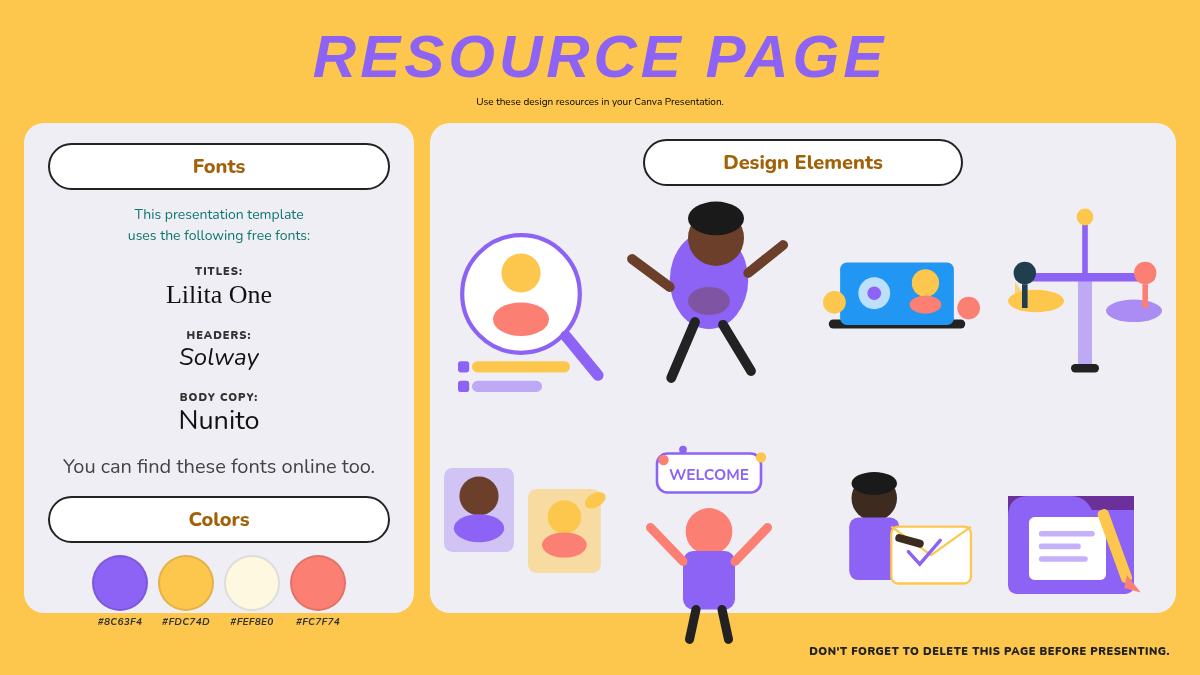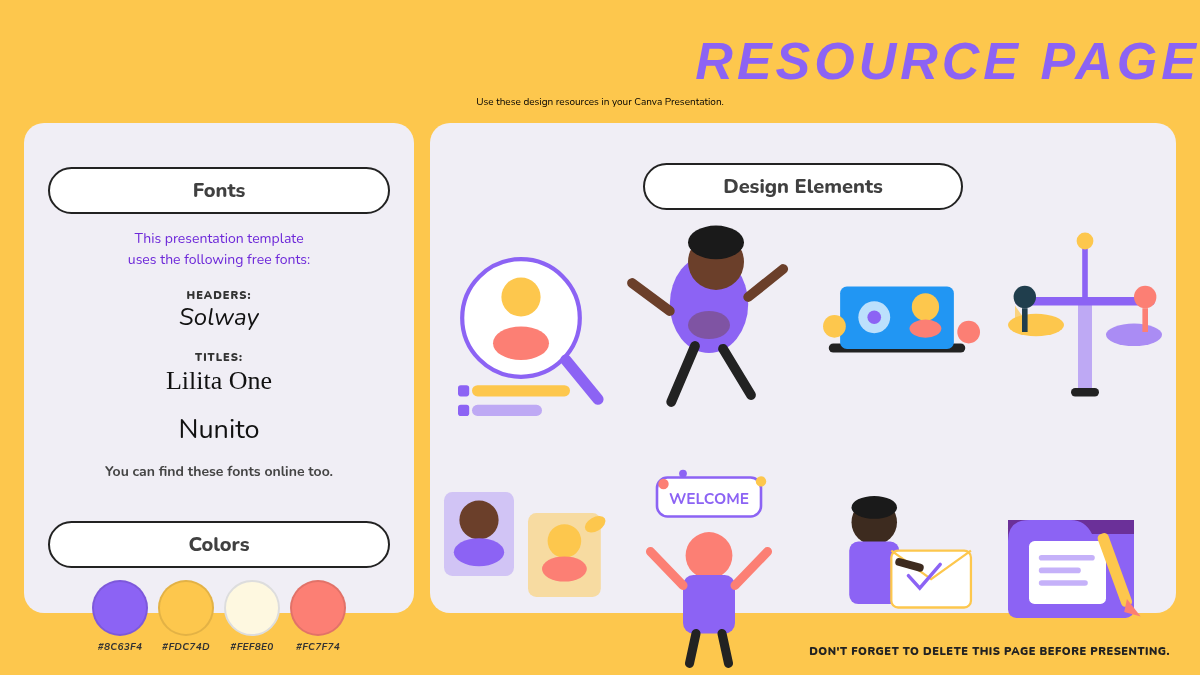--- a/index.html
+++ b/index.html
@@ -6,24 +6,24 @@
     body {
       width: 1200px;
       height: 675px;
       background: #FDC74D;
       font-family: 'Nunito', Arial, sans-serif;
       overflow: hidden;
       position: relative;
     }
 
     .page-title {
-      text-align: right;
-      padding-top: 31px;
+      text-align: center;
+      padding-top: 22px;
       font-family: 'Arial Black', Impact, sans-serif;
-      font-size: 52px;
+      font-size: 60px;
       font-weight: 900;
       color: #8C63F4;
       letter-spacing: 4px;
       text-transform: uppercase;
       font-style: italic;
     }
 
     .page-subtitle {
       text-align: center;
       font-size: 10px;
@@ -52,28 +52,27 @@
     }
 
     .section-header {
       border: 2.5px solid #222;
       border-radius: 30px;
       text-align: center;
       padding: 8px 0;
       font-weight: 800;
       font-size: 20px;
       background: white;
-      color: #404040;
-      margin-top: 24px;
+      color: #a16207;
     }
 
     .fonts-info {
       text-align: center;
       font-size: 14px;
-      color: #6d28d9;
+      color: #0f766e;
       line-height: 1.5;
       margin-top: 4px;
     }
 
     .font-entry {
       text-align: center;
       margin-top: 8px;
     }
     .font-entry .label {
       font-size: 11px;
@@ -86,24 +85,23 @@
       font-size: 24px;
       color: #111;
       line-height: 1.2;
     }
     .font-entry .value.titles { font-family: 'Georgia', serif; font-size: 26px; }
     .font-entry .value.headers { font-style: italic; }
     .font-entry .value.body { font-size: 27px; }
 
     .fonts-note {
       text-align: center;
-      font-size: 14px;
+      font-size: 20px;
       color: #444;
       margin-top: 6px;
-      font-weight: bold;
     }
 
     .colors-section {
       margin-top: 6px;
     }
 
     .color-swatches {
       display: flex;
       justify-content: center;
       gap: 10px;
@@ -190,30 +188,31 @@
 <div class="main-content">
 
   <div class="left-panel">
 
     <div class="section-header">Fonts</div>
     <div class="fonts-info">
       This presentation template<br>uses the following free fonts:
     </div>
 
     <div class="font-entry">
+      <div class="label">TITLES:</div>
+      <div class="value titles">Lilita One</div>
+    </div>
+
+    <div class="font-entry">
       <div class="label">HEADERS:</div>
       <div class="value headers">Solway</div>
     </div>
 
     <div class="font-entry">
-      <div class="label">TITLES:</div>
-      <div class="value titles">Lilita One</div>
-    </div>
-
-    <div class="font-entry">
+      <div class="label">BODY COPY:</div>
       <div class="value body">Nunito</div>
     </div>
 
     <div class="fonts-note">You can find these fonts online too.</div>
 
     <div class="colors-section">
       <div class="section-header">Colors</div>
       <div class="color-swatches">
         <div class="color-swatch-item">
           <div class="swatch-circle" style="background:#8C63F4;"></div>

